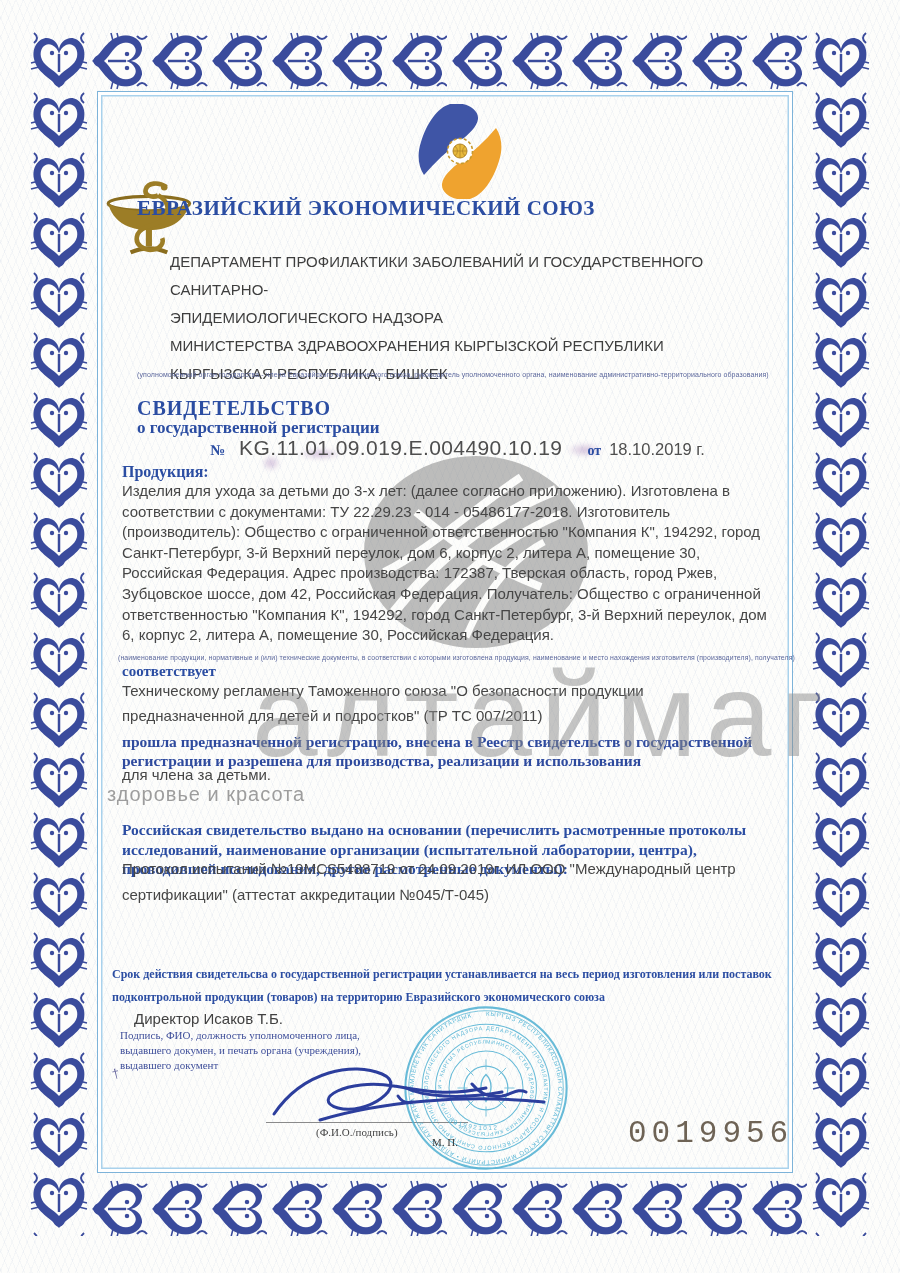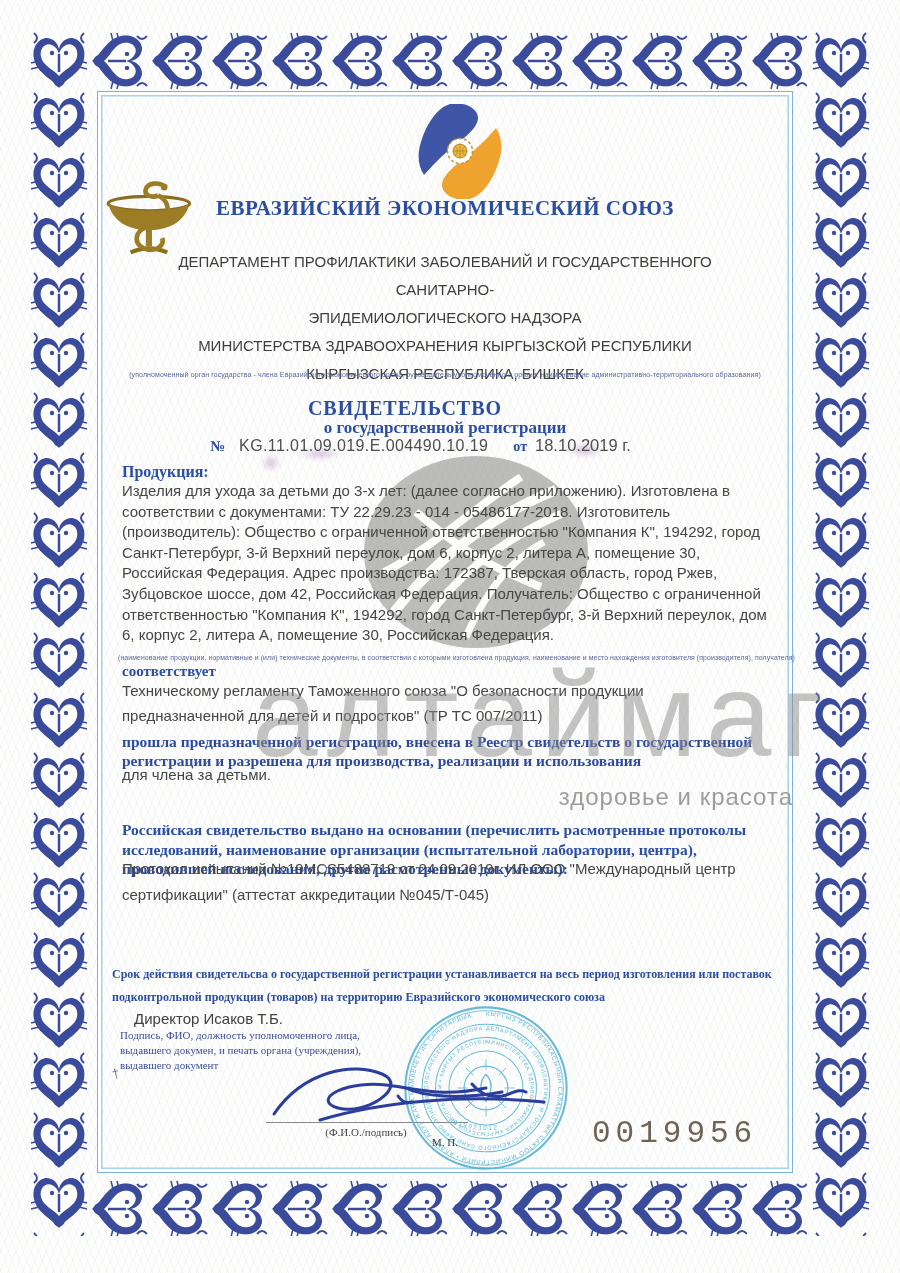--- a/index.html
+++ b/index.html
@@ -15,35 +15,35 @@
   .band{position:absolute;z-index:1;}
   .inner-frame{
     position:absolute;left:97px;top:91px;width:694px;height:1080px;z-index:1;
     border:1.5px solid #7db3d9;
     box-shadow: inset 0 0 0 3px #ffffff, inset 0 0 0 4.5px #a9d2ec;
     background:transparent;
   }
   .serif{font-family:"Liberation Serif", serif;}
   .blue-bold{color:#2b4da2;font-weight:bold;font-family:"Liberation Serif", serif;}
   .body-gray{color:#464646;}
-  .center{text-align:center;}
+  .center{text-align:left;margin-left:40px;}
   .pre{white-space:pre-line;}
   .nowrap{white-space:nowrap;}
   .z3{z-index:3;}
   .tiny-note{font-size:7px;color:#5b679c;letter-spacing:0.1px;}
   .smudge{position:absolute;z-index:2;filter:blur(2px);border-radius:50%;
     background:radial-gradient(closest-side, rgba(120,60,150,0.32), rgba(120,60,150,0) 75%);}
   .watermark{pointer-events:none;}
   .brand-mark{
     position:absolute;left:252px;top:656px;z-index:4;opacity:0.5;
     font-size:118px;line-height:1;font-weight:normal;color:#8c8c8c;letter-spacing:9px;
   }
   .slogan-mark{
-    position:absolute;left:97px;top:783px;width:696px;z-index:2;text-align:right;
-    font-size:24px;color:#9d9d9d;letter-spacing:1px;
+    position:absolute;left:107px;top:783px;width:696px;z-index:2;text-align:left;
+    font-size:20px;color:#9d9d9d;letter-spacing:1px;
   }
   .serial{
     font-family:"Liberation Mono", monospace;font-size:31px;color:#6e6355;letter-spacing:5px;
   }
   .number-row{display:flex;align-items:baseline;z-index:3;}
 </style>
 </head>
 <body>
 
 <div class="page">
@@ -119,21 +119,21 @@
 МИНИСТЕРСТВА ЗДРАВООХРАНЕНИЯ КЫРГЫЗСКОЙ РЕСПУБЛИКИ
 КЫРГЫЗСКАЯ РЕСПУБЛИКА, БИШКЕК</div>
 
   <div class="abs z3 center tiny-note nowrap" style="left:97px;top:371px;width:696px">(уполномоченный орган государства - члена Евразийского экономического союза, руководитель уполномоченного органа, наименование административно-территориального образования)</div>
 
   <div class="abs z3 center blue-bold" style="left:97px;top:397px;width:616px;font-size:20px;letter-spacing:1px">СВИДЕТЕЛЬСТВО</div>
   <div class="abs z3 center blue-bold" style="left:97px;top:418px;width:696px;font-size:17px">о государственной регистрации</div>
 
   <div class="abs number-row" style="left:210px;top:436px">
     <span class="blue-bold serif" style="font-size:15px">№</span>
-    <span class="body-gray" style="font-size:16px;margin-left:14px;letter-spacing:0.4px;color:#4e4e4e">KG.11.01.09.019.Е.004490.10.19</span>
+    <span class="body-gray" style="font-size:21px;margin-left:14px;letter-spacing:0.4px;color:#4e4e4e">KG.11.01.09.019.Е.004490.10.19</span>
     <span class="blue-bold serif" style="font-size:14px;margin-left:25px">от</span>
     <span class="body-gray" style="font-size:16.5px;margin-left:8px;color:#4e4e4e">18.10.2019 г.</span>
   </div>
   <div class="smudge" style="left:290px;top:446px;width:60px;height:16px"></div>
   <div class="smudge" style="left:560px;top:440px;width:50px;height:20px"></div>
   <div class="smudge" style="left:258px;top:452px;width:26px;height:22px"></div>
 
   <div class="abs z3 blue-bold" style="left:122px;top:463px;font-size:16px">Продукция:</div>
   <div class="abs z3 body-gray" style="left:122px;top:481px;width:658px;font-size:15px;line-height:20.6px">Изделия для ухода за детьми до 3-х лет: (далее согласно приложению). Изготовлена в соответствии с документами: ТУ 22.29.23 - 014 - 05486177-2018. Изготовитель (производитель): Общество с ограниченной ответственностью "Компания К", 194292, город Санкт-Петербург, 3-й Верхний переулок, дом 6, корпус 2, литера А, помещение 30, Российская Федерация. Адрес производства: 172387, Тверская область, город Ржев, Зубцовское шоссе, дом 42, Российская Федерация.  Получатель: Общество с ограниченной ответственностью "Компания К", 194292, город Санкт-Петербург, 3-й Верхний переулок, дом 6, корпус 2, литера А, помещение 30, Российская Федерация.</div>
 
@@ -189,15 +189,15 @@
       <path d="M12 58 C42 14 92 6 120 18 C148 30 104 60 76 52 C48 44 84 22 132 30 C160 35 186 40 224 32"></path>
       <path d="M136 40 c4 6 8 8 14 6 m-6 -14 c16 8 52 12 96 4"></path>
       <path d="M58 64 C118 46 200 38 282 46"></path>
       <path d="M210 28 c8 10 18 14 30 12 c10 -2 16 -8 24 -4"></path>
     </g>
   </svg>
   <div class="abs" style="left:266px;top:1122px;width:202px;height:1px;background:#8a8a8a;z-index:4"></div>
   <div class="abs center serif" style="left:276px;top:1126px;width:180px;font-size:11px;color:#454545;z-index:6">(Ф.И.О./подпись)</div>
   <div class="abs serif" style="left:432px;top:1136px;font-size:11px;color:#3d3d3d;z-index:6">М. П.</div>
 
-  <div class="abs serial z3" style="left:592px;top:1116px">0019956</div>
+  <div class="abs serial z3" style="left:628px;top:1116px">0019956</div>
 
 </div>
 
 </body></html>

